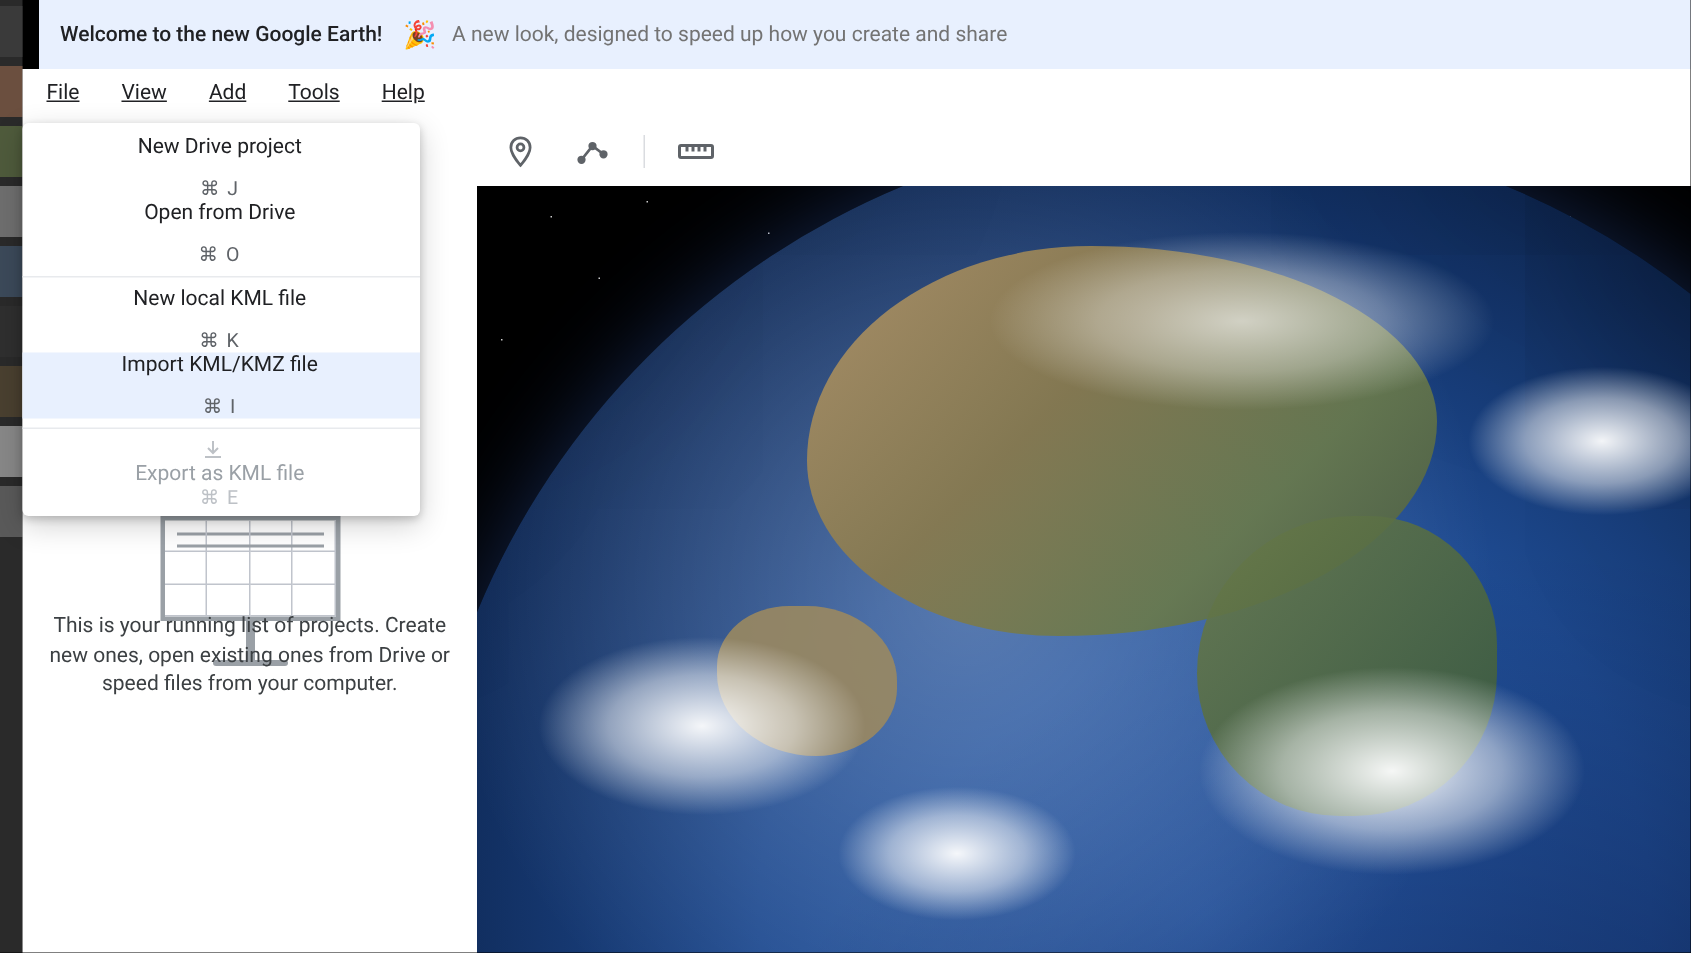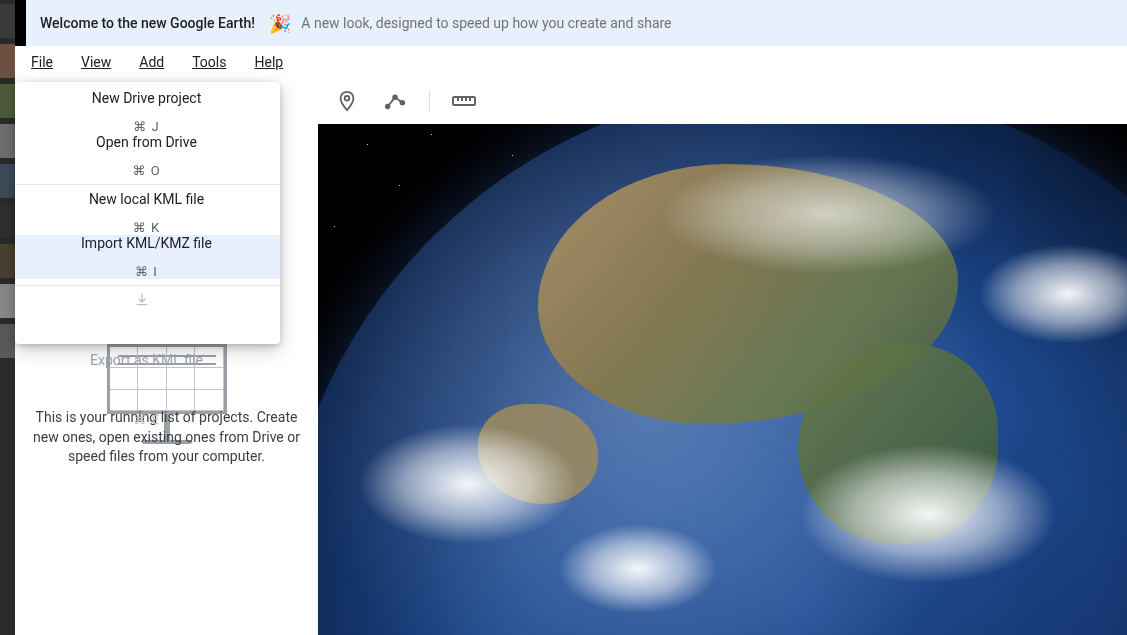--- a/index.html
+++ b/index.html
@@ -83,21 +83,21 @@
     position: absolute; left: 15px; top: 82px; width: 265px;
     background: #fff; border-radius: 4px;
     box-shadow: 0 2px 6px rgba(0,0,0,0.2), 0 6px 20px rgba(0,0,0,0.19);
     padding: 8px 0; z-index: 100;
   }
   .dropdown .item {
     display: flex; align-items: center; height: 44px; padding: 0 16px 0 14px;
     font-size: 14px; color: #202124; cursor: pointer; position: relative; flex-direction: column;
   }
   .dropdown .item.hover { background: #e8f0fe; }
-  .dropdown .item.disabled { color: #9aa0a6; gap: 44px; }
+  .dropdown .item.disabled { color: #9aa0a6; }
   .dropdown .item .icon-slot { width: 26px; display: flex; align-items: center; justify-content: flex-start; color: #5f6368;}
   .dropdown .item.disabled .icon-slot { color: #bdc1c6; }
   .dropdown .item .label { flex: 1; }
   .dropdown .item .shortcut { font-size: 13px; color: #5f6368; letter-spacing: 1px;}
   .dropdown .item.disabled .shortcut { color: #bdc1c6; }
   .dropdown .sep { height: 1px; background: #e8eaed; margin: 6px 0; }
 
   
   .earth-view {
     position: absolute; left: 318px; top: 124px; right: 0; bottom: 0;

